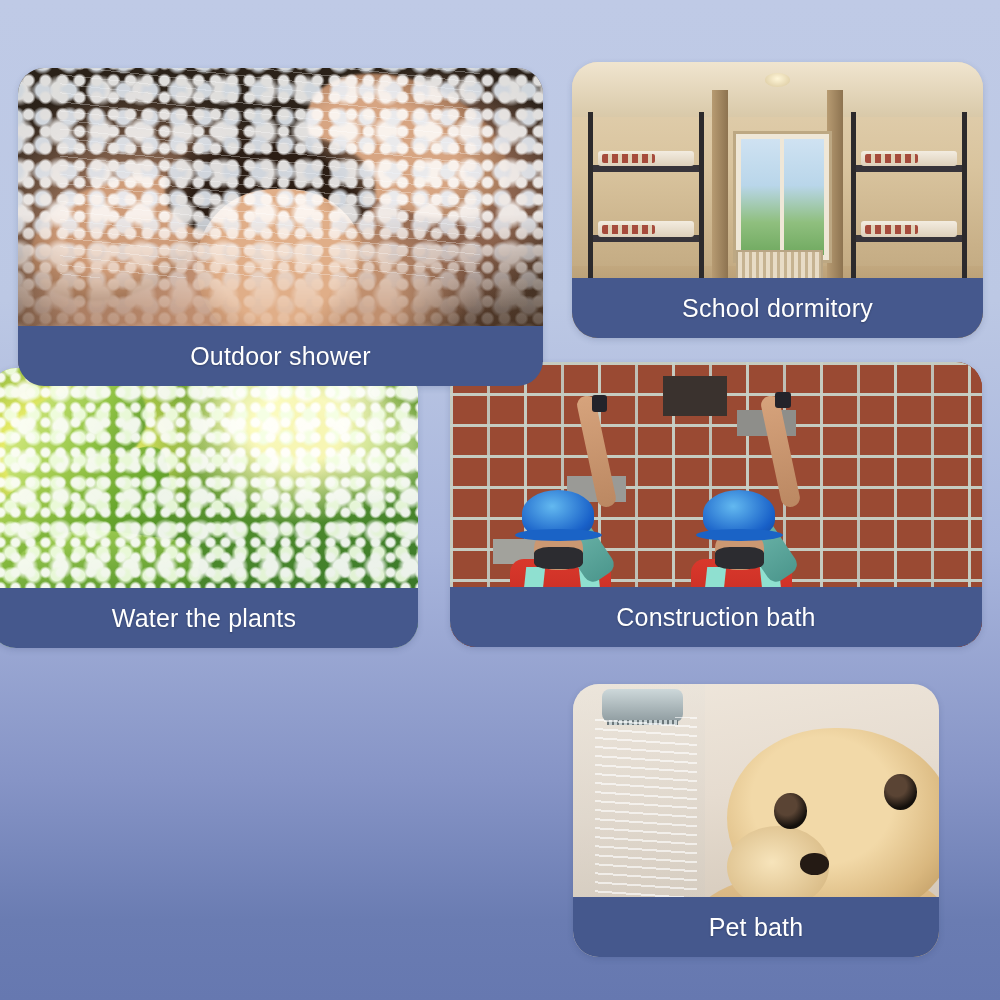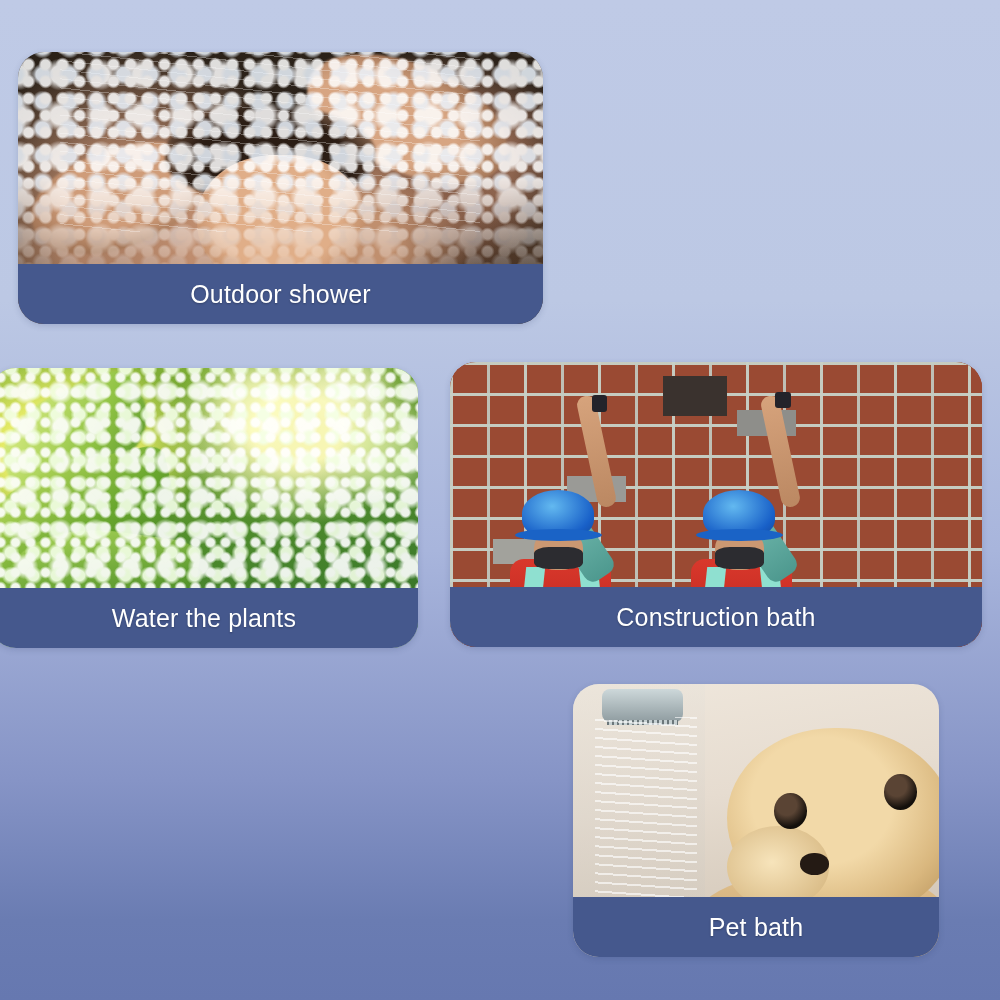--- a/index.html
+++ b/index.html
@@ -23,21 +23,21 @@
     height:60px;
     background:#45588d;
     color:#ffffff;
     display:flex;align-items:center;justify-content:center;
     font-size:25px;letter-spacing:.2px;
     text-shadow:0 1px 2px rgba(0,0,0,.25);
     z-index:9;
   }
 
   
-  #c0{left:18px;  top:52px;  width:525px; height:272px;}
+  #c0{left:18px;  top:68px;  width:525px; height:318px;}
   #c1{left:572px; top:62px;  width:411px; height:276px;}
   #c2{left:-10px; top:368px; width:428px; height:280px;}
   #c3{left:450px; top:362px; width:532px; height:285px;}
   #c4{left:12px;  top:676px; width:531px; height:281px;}
   #c5{left:573px; top:684px; width:366px; height:273px;}
 
   
   .p1{background:
       radial-gradient(circle at 22% 62%, rgba(190,140,110,.85) 0 16%, rgba(0,0,0,0) 40%),
       radial-gradient(ellipse 46% 52% at 52% 72%, #c08f6e 0 42%, rgba(110,70,50,.2) 75%, rgba(0,0,0,0) 100%),
@@ -236,20 +236,44 @@
       <div class="arm-l"></div>
       <div class="arm-r"></div>
       <div class="hair"></div>
       <div class="face"></div>
       <div class="streak"></div>
       <div class="drops"></div>
     </div>
     <div class="cap">Outdoor shower</div>
   </div>
 
+  <div class="card" id="c1">
+    <div class="photo p2">
+      <div class="ceil"></div>
+      <div class="floor"></div>
+      <div class="colL"></div>
+      <div class="colR"></div>
+      <div class="win"></div>
+      <div class="rad"></div>
+      <div class="lamp"></div>
+      <div class="bunkL">
+        <div class="mat1"></div>
+        <div class="mat2"></div>
+        <div class="blk1"></div>
+        <div class="blk2"></div>
+      </div>
+      <div class="bunkR">
+        <div class="mat1"></div>
+        <div class="mat2"></div>
+        <div class="blk1"></div>
+        <div class="blk2"></div>
+      </div>
+    </div>
+    <div class="cap">School dormitory</div>
+  </div>
 
   <div class="card" id="c2">
     <div class="photo p3">
       <div class="bokeh"></div>
       <div class="leafC"></div>
       <div class="leafA"></div>
       <div class="leafB"></div>
       <div class="rain"></div>
     </div>
     <div class="cap">Water the plants</div>

